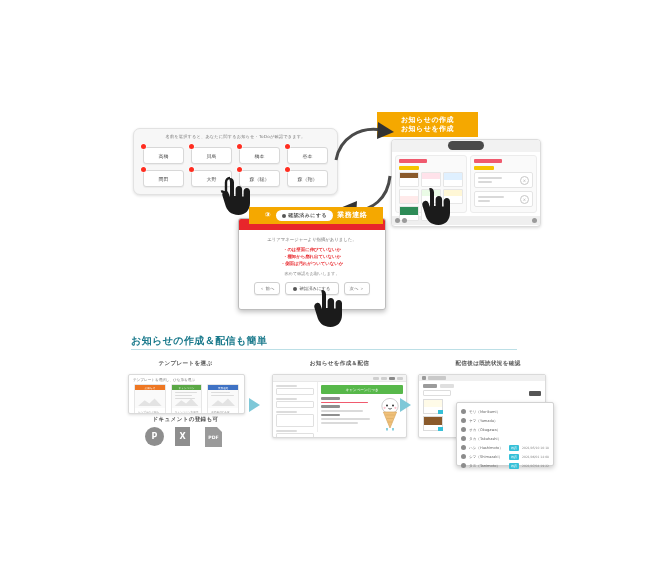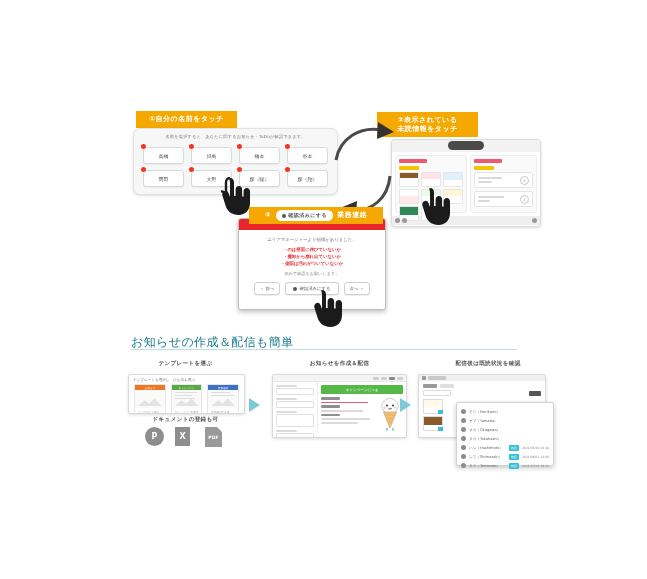--- a/index.html
+++ b/index.html
@@ -82,21 +82,21 @@
     display:flex;align-items:center;justify-content:center;gap:2px;
     font-size:4.4px;color:#666;padding:0 5px;box-shadow:0 1px 1px rgba(0,0,0,.07);
   }
   .dbtn.mid{padding:0 7px;}
   .chk{width:4px;height:4px;border-radius:50%;background:#555;}
 
   
   .hand{position:absolute;width:34px;height:40px;}
 
   
-  .sec-title{font-size:12px;color:#1b7a8c;font-weight:normal;letter-spacing:.4px;}
+  .sec-title{font-size:10px;color:#1b7a8c;font-weight:bold;letter-spacing:.4px;}
   .sec-rule{height:1px;background:#bcdfe6;}
   .col-title{font-size:5.6px;color:#555;text-align:center;font-weight:bold;letter-spacing:.3px;}
 
   .shot{background:#fff;border:1px solid #dadada;border-radius:2px;box-shadow:0 1px 3px rgba(0,0,0,.14);overflow:hidden;}
 
   
   .tp-head{font-size:3.6px;color:#777;padding:3px 4px 2px;}
   .tp-cards{display:flex;gap:5px;padding:0 5px 5px;}
   .tp-card{flex:1;border:1px solid #e6e6e6;border-radius:1px;background:#fff;}
   .tp-bar{height:5px;font-size:2.6px;color:#fff;display:flex;align-items:center;justify-content:center;}
@@ -156,23 +156,20 @@
   .ol-chip{background:#36c0d8;color:#fff;font-size:3px;padding:1px 2px;border-radius:1px;}
   .ol-time{font-size:3px;color:#8a8a8a;}
 
   .tri{width:0;height:0;border-style:solid;border-width:7px 0 7px 11px;border-color:transparent transparent transparent #7ec8d8;}
 </style>
 </head>
 <body>
 
 <div class="stage">
 
-  <div class="abs badge" style="left:136px;top:111px;width:101px;height:17px;font-size:7px;">
-    <span>①自分の名前をタッチ</span>
-  </div>
 
   <div class="abs panel" style="left:133px;top:128px;width:203px;height:65px;">
     <div class="hint">名前を選択すると、あなたに関するお知らせ・ToDoが確認できます。</div>
     <div class="name-grid">
       <div class="name-cell">
         <span class="dot"></span>
         <div class="name-btn">高橋</div>
       </div>
       <div class="name-cell">
         <span class="dot"></span>
@@ -210,22 +207,22 @@
       <path d="M11 2 C13.6 2 15 4 15 6.5 L15 20 L16.6 20 L16.6 13.5 C16.6 11.4 18 10 19.9 10
                C21.8 10 23.1 11.4 23.1 13.5 L23.1 20.5 L24.6 20.5 L24.6 15.4 C24.6 13.4 26 12 27.8 12
                C29.6 12 31 13.4 31 15.4 L31 27 C31 34 26.5 39 19.5 39 C12 39 7.5 34.4 6.2 28.6
                L3.4 19.5 C2.7 17.2 4 15.4 5.9 14.9 C7.4 14.5 8.8 15.2 9.4 16.8 L11 21 L11 6.5
                C11 4 9.6 2 11 2 Z" fill="#1b1b1b"></path>
       <path d="M11 2 C8.5 2 7 4 7 6.5 L7 21.6 L5.6 17.6 C5 16 3.6 15.2 2.1 15.7" fill="none" stroke="#1b1b1b" stroke-width="2.4"></path>
     </svg>
   </div>
 
   <div class="abs badge two" style="left:377px;top:112px;width:101px;height:25px;font-size:7px;">
-    <span>②表示されている</span>
-    <span>未読情報をタッチ</span>
+    <span>お知らせの作成</span>
+    <span>お知らせを作成</span>
   </div>
 
   <div class="abs tablet" style="left:391px;top:139px;width:148px;height:86px;">
     <div class="tb-top">
       <div class="tb-pill"></div>
     </div>
     <div class="tb-body">
       <div class="tb-col left">
         <div class="tag-red"></div>
         <div class="tag-yel"></div>

